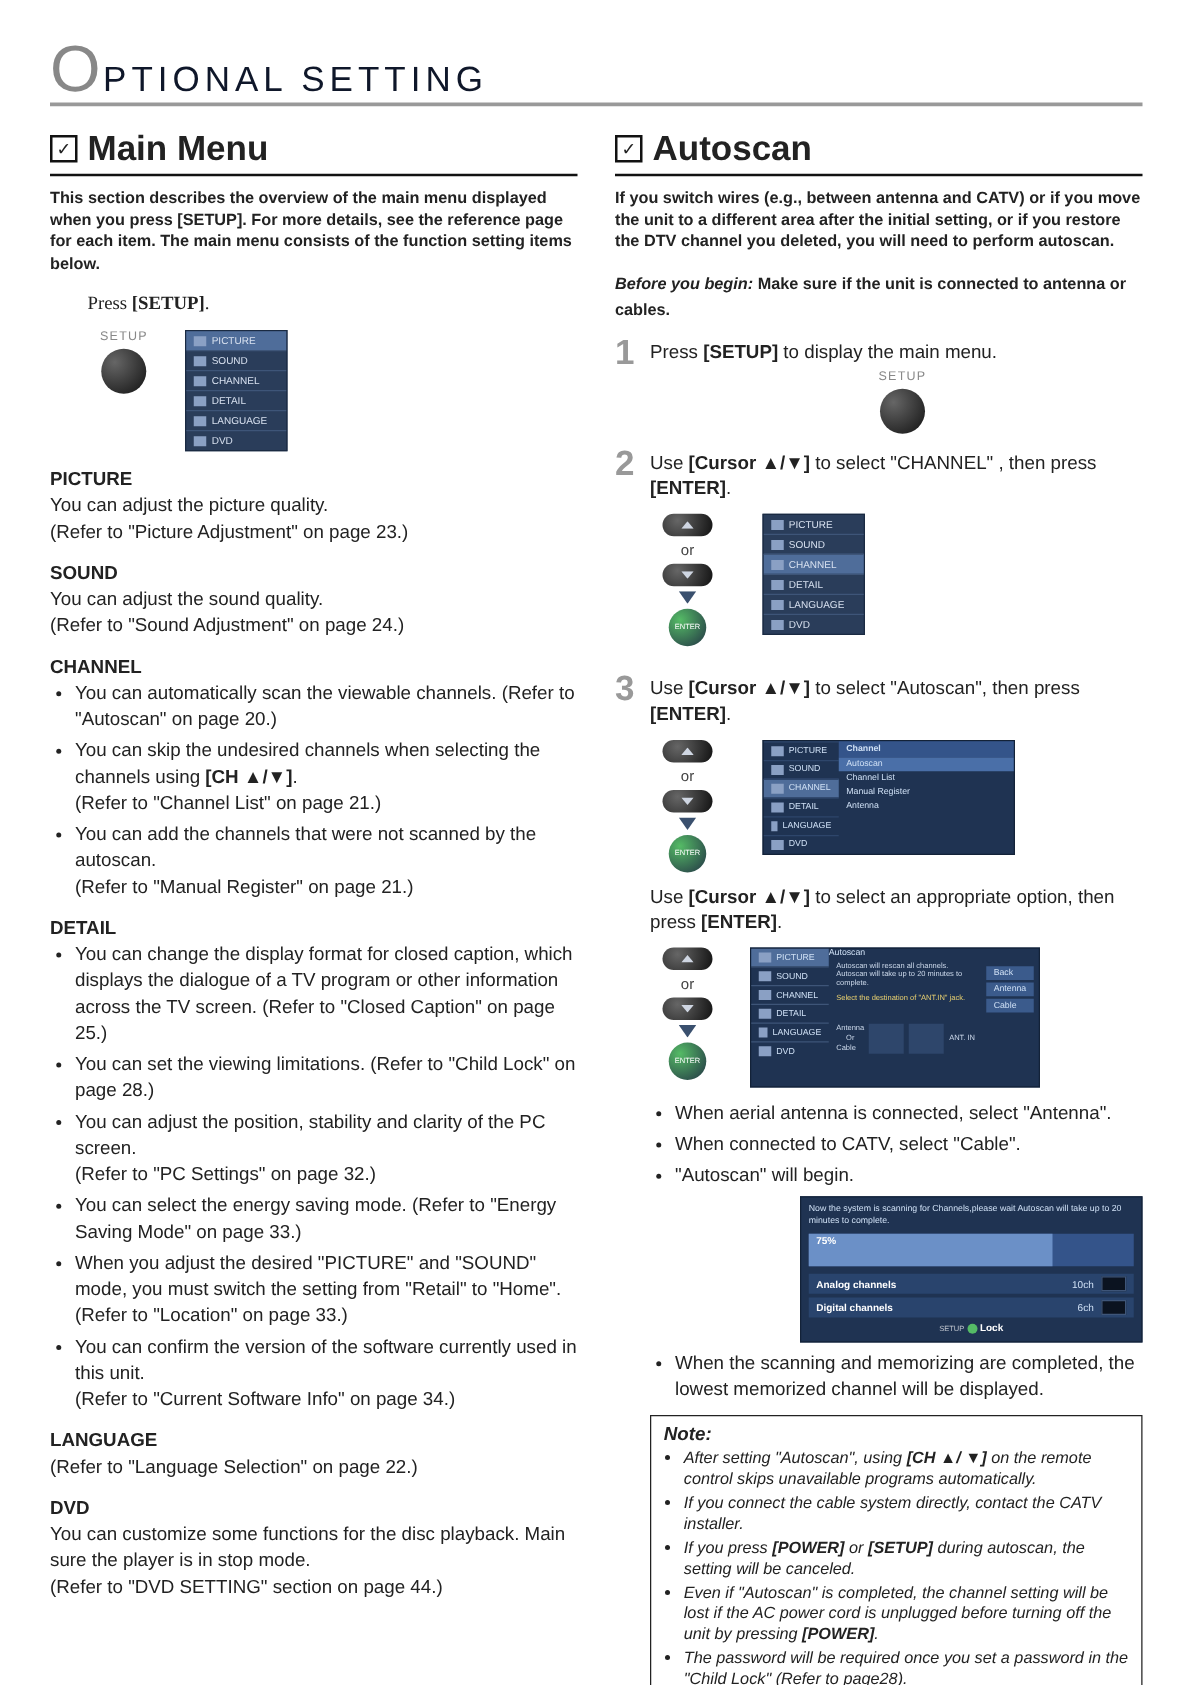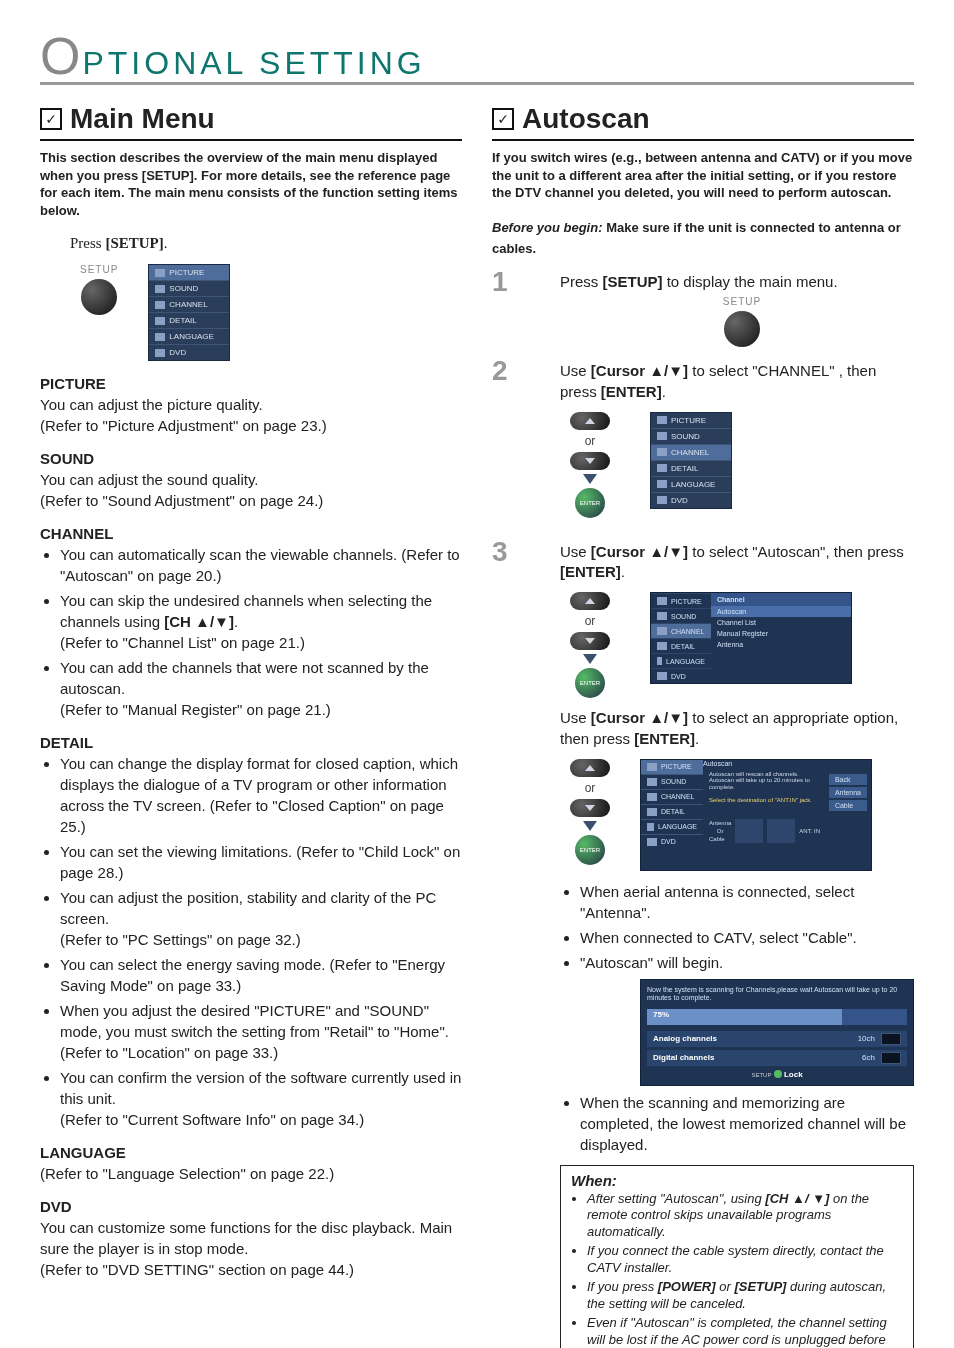--- a/index.html
+++ b/index.html
@@ -22,22 +22,22 @@
     margin-bottom: 18px;
   }
   .chapter-title .big-o {
     font-size: 52px;
     font-weight: 400;
     color: #888;
     line-height: 1;
     letter-spacing: 2px;
   }
   .chapter-title .rest {
-    font-size: 32px;
-    color: #0f766e;
+    font-size: 28px;
+    color: #0f172a;
     letter-spacing: 4px;
     font-weight: 300;
   }
   .columns {
     display: flex;
     gap: 30px;
   }
   .col {
     flex: 1;
     min-width: 0;
@@ -74,21 +74,21 @@
   .step-text { font-size: 15px; line-height: 1.35; margin: 4px 0; }
   .step-row { display: flex; align-items: flex-start; gap: 8px; margin-top: 10px; }
   .step-num {
     font-size: 28px;
     font-weight: 700;
     color: #999;
     line-height: 1;
     width: 20px;
     flex: 0 0 auto;
   }
-  .step-body { flex: 1; margin-left: 40px; }
+  .step-body { flex: 1; }
   .sub-head {
     font-weight: 700;
     font-size: 15px;
     margin-top: 14px;
     margin-bottom: 2px;
   }
   .body-text {
     font-size: 15px;
     line-height: 1.4;
   }
@@ -190,21 +190,21 @@
   .osd3 .y{color:#e8d070;}
   .osd3 .diagram{height:48px;margin:2px 6px;display:flex;align-items:center;gap:4px;}
   .osd3 .house{width:28px;height:24px;background:#2e466b;}
   .osd3 .ant{width:28px;height:24px;background:#2e466b;position:relative;}
   .osd3 .lab{font-size:6px;color:#cbd8ea;}
   .progress-box{
     background:#1f3352;color:#cfe0f5;font-size:8px;border:1px solid #132238;
     width:260px;padding:6px;
   }
   .progress-box .msg{font-size:7px;line-height:1.2;margin-bottom:6px;}
-  .pbar{height:16px;background:#34548a;position:relative;margin-bottom:6px;}
+  .pbar{height:26px;background:#34548a;position:relative;margin-bottom:6px;}
   .pbar .fill{position:absolute;left:0;top:0;bottom:0;width:75%;background:#6b90c7;}
   .pbar .pct{position:absolute;left:6px;top:0;line-height:12px;font-size:8px;color:#fff;font-weight:700;}
   .prow{display:flex;justify-content:space-between;align-items:center;background:#29446d;padding:2px 6px;margin-bottom:3px;}
   .prow .ch{color:#fff;font-size:8px;font-weight:700;}
   .prow .val{display:flex;align-items:center;gap:6px;}
   .mini{width:18px;height:10px;background:#0b1320;border:1px solid #3e5578;}
   .exit{ text-align:center;font-size:8px;color:#fff;margin-top:4px;}
   .note-box{
     border:1px solid #222;
     padding:6px 10px;
@@ -560,21 +560,21 @@
                 <span style="font-size:6px;opacity:.7;">SETUP</span> <span style="display:inline-block;width:8px;height:8px;border-radius:50%;background:#5b6;vertical-align:middle;"></span> <span class="b">Lock</span>
               </div>
             </div>
           </div>
 
           <ul class="bullets">
             <li>When the scanning and memorizing are completed, the lowest memorized channel will be displayed.</li>
           </ul>
 
           <div class="note-box">
-            <div class="note-h">When:</div>
+            <div class="note-h">Note:</div>
             <ul>
               <li><span>After setting "Autoscan", using </span><span class="b">[CH ▲/ ▼]</span><span> on the remote control skips unavailable programs automatically.</span></li>
               <li><span>If you connect the cable system directly, contact the CATV installer.</span></li>
               <li><span>If you press </span><span class="b">[POWER]</span><span> or </span><span class="b">[SETUP]</span><span> during autoscan, the setting will be canceled.</span></li>
               <li><span>Even if "Autoscan" is completed, the channel setting will be lost if the AC power cord is unplugged before turning off the unit by pressing </span><span class="b">[POWER]</span><span>.</span></li>
               <li><span>The password will be required once you set a password in the "Child Lock" (Refer to page28).</span></li>
               <li><span>If you want to change your password, follow the instruction of "New Password" (Refer to page 31.)</span></li>
             </ul>
           </div>
 

